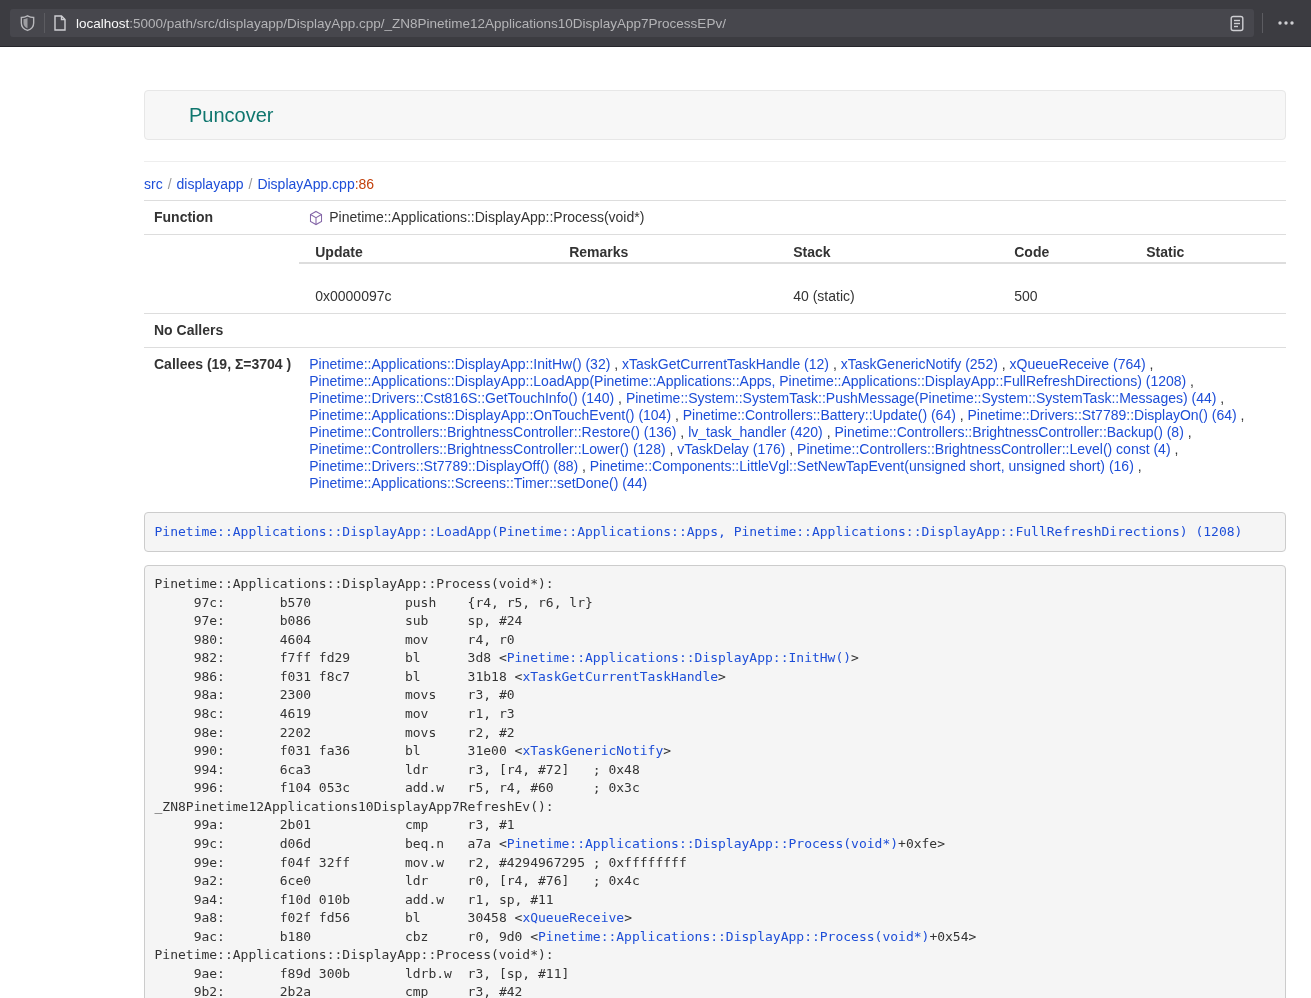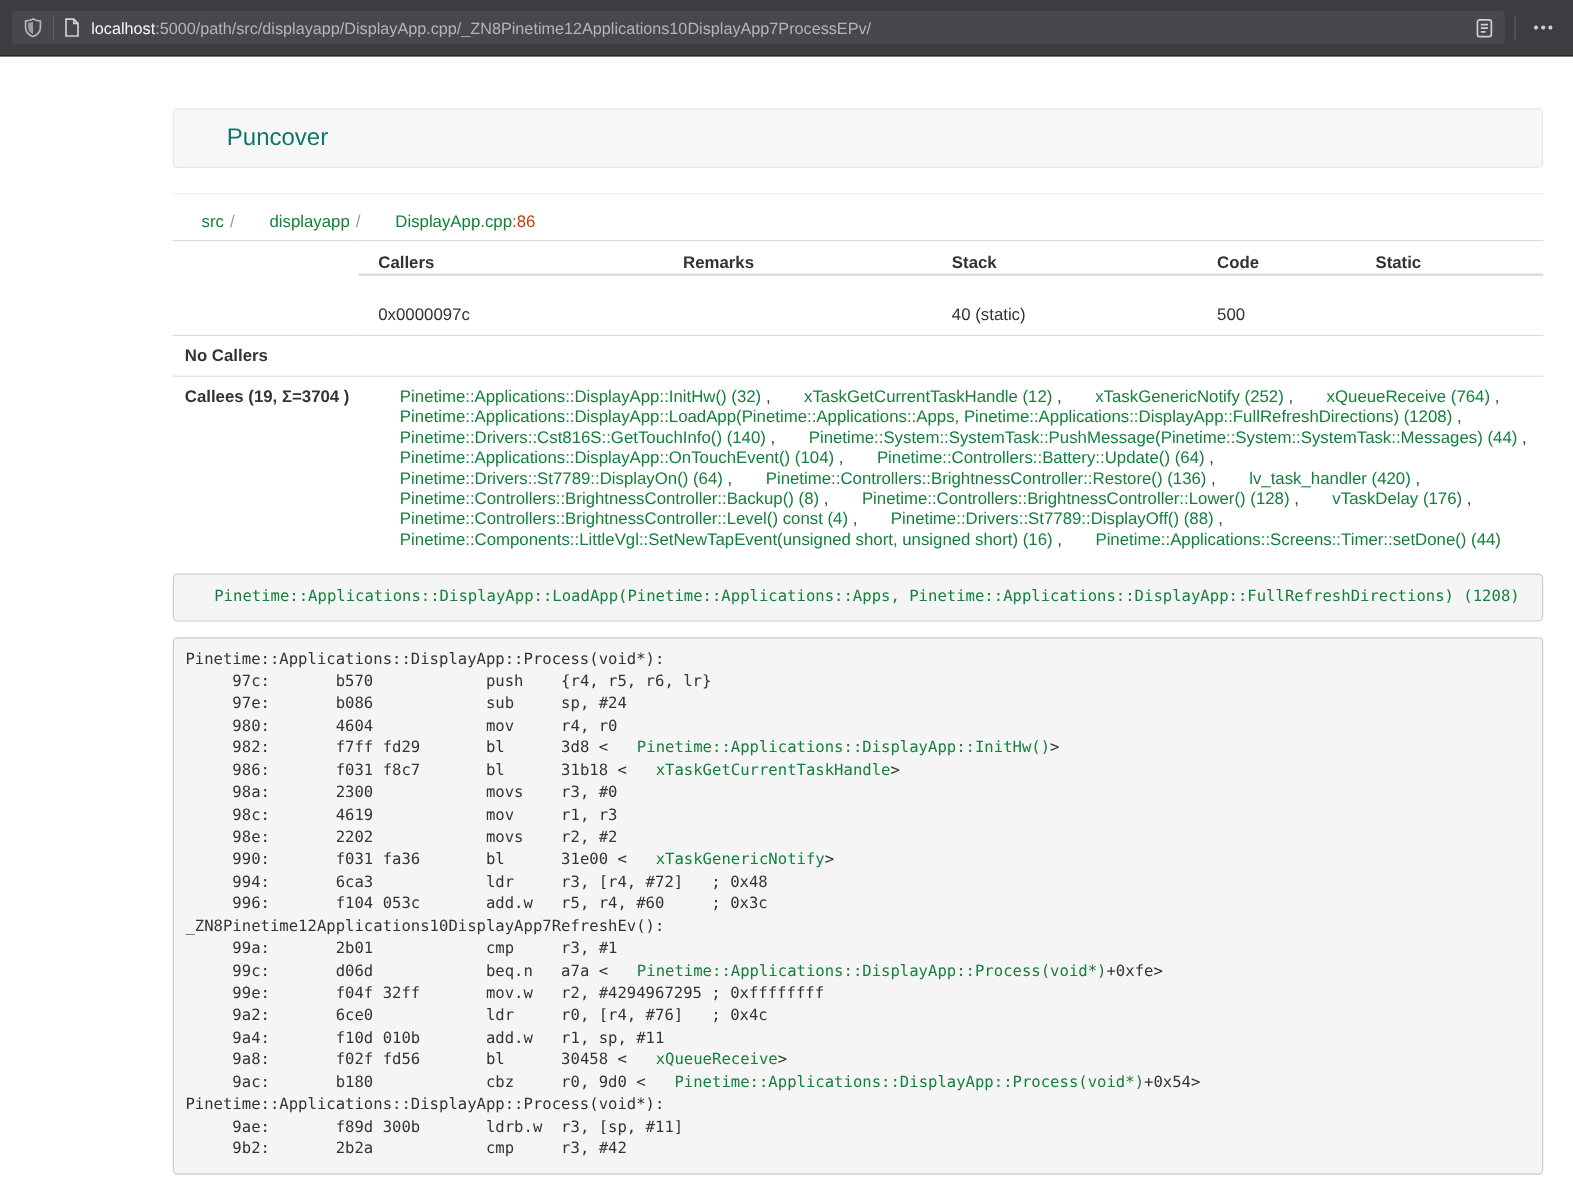--- a/index.html
+++ b/index.html
@@ -27,21 +27,21 @@
   
   .container { width:1142px; margin:43px 0 0 144px; }
   .jumbotron {
     background:#f7f7f7; border:1px solid #e7e7e7; border-radius:4px;
     padding:13px 44px; font-size:20px; line-height:22px; color:#0f766e; margin:0 0 21px;
   }
   hr.rule { border:none; border-top:1px solid #eee; margin:20px 0 12px; }
   .breadcrumb { font-size:14px; line-height:20px; margin:0 0 6px; }
   .breadcrumb .sep { color:#999; padding:0 5px; }
   .breadcrumb .lineno { color:#c2410c; }
-  .lnk { color:#15803d; text-decoration:none; cursor:pointer;margin-left:24px; }
+  .lnk { color:#1d4ed8; text-decoration:none; cursor:pointer; }
   
   table.outer { width:100%; border-collapse:collapse; font-size:14px; color:#333; margin:0 0 12px; }
   table.outer > tbody > tr > th, table.outer > tbody > tr > td {
     border-top:1px solid #ddd; vertical-align:top; text-align:left;
     padding:8px 8px 8px 10px; line-height:17px; font-weight:normal;
   }
   table.outer > tbody > tr > th.lbl { width:152px; font-weight:bold; white-space:nowrap; }
   table.outer > tbody > tr > td.nopad { padding:0; }
   table.inner { width:100%; border-collapse:collapse; font-size:14px; }
   table.inner th {
@@ -105,33 +105,47 @@
 
   <hr class="rule">
 
   <div class="breadcrumb">
     <a class="lnk">src</a><span class="sep">/</span><a class="lnk">displayapp</a><span class="sep">/</span><a class="lnk">DisplayApp.cpp</a><span class="lineno">:86</span>
   </div>
 
   <table class="outer">
     <tbody>
       <tr>
+        <th class="lbl">Function</th>
+        <td>
+          <span class="fncell">
+            <span style="display:inline-flex;">
+              <svg width="14" height="16" viewBox="0 0 16 18">
+                  <path d="M8 1.5 L14.3 5 V13 L8 16.5 L1.7 13 V5 Z" fill="none" stroke="#8567a8" stroke-width="1.2"></path>
+                  <path d="M1.7 5 L8 8.6 L14.3 5 M8 8.6 V16.5" fill="none" stroke="#8567a8" stroke-width="1.2"></path>
+                </svg>
+            </span>
+            <span>Pinetime::Applications::DisplayApp::Process(void*)</span>
+          </span>
+        </td>
+      </tr>
+      <tr>
         <th class="lbl"></th>
         <td class="nopad">
           <table class="inner">
             <colgroup>
               <col style="width:254px">
                 <col style="width:224px">
                 <col style="width:221px">
                 <col style="width:132px">
                 <col>
             </colgroup>
             <thead>
               <tr>
-                <th>Callers</th>
+                <th>Update</th>
                 <th>Remarks</th>
                 <th>Stack</th>
                 <th>Code</th>
                 <th>Static</th>
               </tr>
             </thead>
             <tbody>
               <tr>
                 <td>0x0000097c</td>
                 <td></td>

